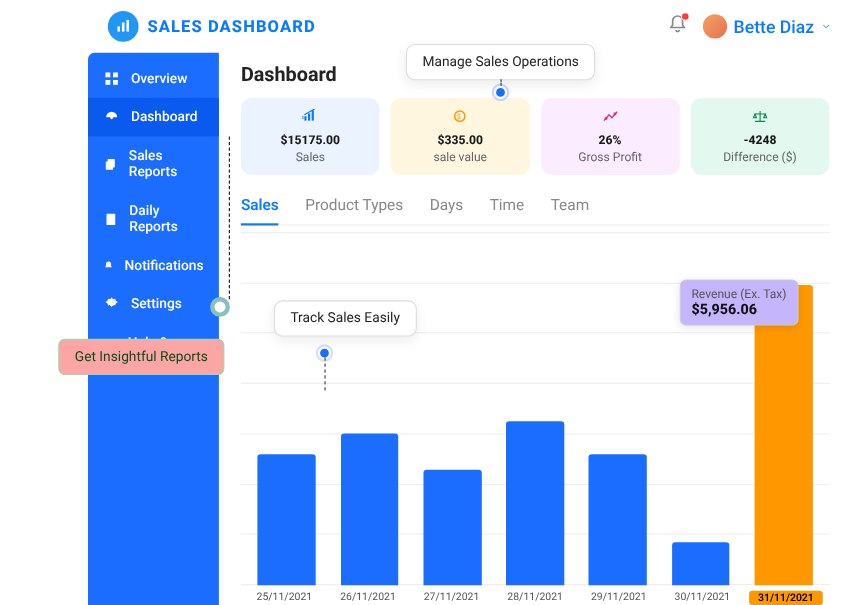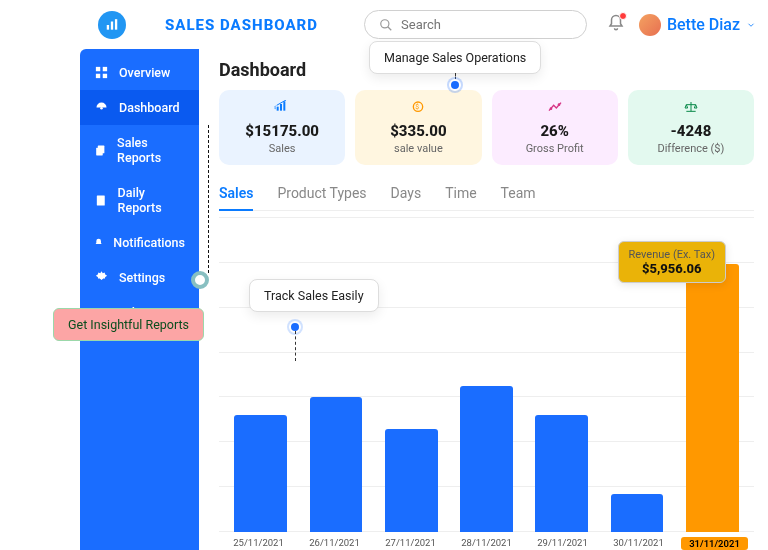--- a/index.html
+++ b/index.html
@@ -2,21 +2,21 @@
 <html><head>
 <meta charset="utf-8">
 <style>
 * { margin: 0; padding: 0; box-sizing: border-box; font-family: -apple-system, BlinkMacSystemFont, "Segoe UI", Roboto, sans-serif; }
 body { background: #fff; width: 768px; height: 550px; overflow: hidden; position: relative; }
 .app { display: flex; flex-direction: column; width: 100%; height: 100%; padding: 10px 0 0 80px; border-radius: 20px 0 0 0; }
 .topbar { display: flex; align-items: center; gap: 20px; padding: 0 12px 10px 18px; }
 .logo-wrap { display: flex; align-items: center; gap: 8px; }
 .logo-circle { width: 28px; height: 28px; border-radius: 50%; background: #2196f3; display: flex; align-items: center; justify-content: center; }
 .logo-circle svg { fill: #fff; }
-.logo-text { font-weight: 800; color: #0a7bff; letter-spacing: 1px; font-size: 15px; margin-left: 31px; }
+.logo-text { font-weight: 800; color: #0a7bff; letter-spacing: 1px; font-size: 15px; }
 .search { flex: 1; max-width: 280px; margin-left: 26px; display: flex; align-items: center; gap: 8px; border: 1px solid #d0d0d0; border-radius: 999px; padding: 6px 14px; background: #fff; }
 .search svg { width: 14px; height: 14px; stroke: #999; fill: none; stroke-width: 2; }
 .search input { border: none; outline: none; font-size: 13px; flex: 1; color: #888; }
 .top-right { display: flex; align-items: center; gap: 14px; margin-left: auto; }
 .bell { position: relative; }
 .bell svg { width: 18px; height: 18px; stroke: #888; fill: none; stroke-width: 2; }
 .dot { position: absolute; top: -2px; right: -2px; width: 8px; height: 8px; background: #ff3b3b; border-radius: 50%; border: 1.5px solid #fff; }
 .user { display: flex; align-items: center; gap: 6px; cursor: pointer; }
 .avatar { width: 22px; height: 22px; border-radius: 50%; background: linear-gradient(135deg,#f4a261,#e76f51); }
 .user-name { color: #0a7bff; font-size: 16px; font-weight: 500; }
@@ -30,41 +30,41 @@
 .main { flex: 1; padding: 10px 14px 0 20px; display: flex; flex-direction: column; min-width: 0; position: relative; }
 .page-title { font-weight: 700; font-size: 18px; color: #222; margin-bottom: 10px; }
 .cards { display: flex; gap: 10px; margin-bottom: 14px; }
 .card { flex: 1; border-radius: 10px; padding: 10px 8px; text-align: center; }
 .card.blue { background: #eaf3ff; }
 .card.yellow { background: #fff6e0; }
 .card.pink { background: #fcecff; }
 .card.green { background: #e3f9ef; }
 .card .cicon { height: 18px; display: flex; justify-content: center; margin-bottom: 4px; }
 .card .cicon svg { height: 16px; }
-.card .val { font-weight: 800; font-size: 15px; color: #1a1a1a; }
+.card .val { font-weight: 800; font-size: 11px; color: #1a1a1a; }
 .card .lbl { font-size: 11px; color: #666; margin-top: 2px; }
 .tabs { display: flex; gap: 24px; font-size: 14px; color: #888; border-bottom: 1px solid #eee; margin-bottom: 6px; }
 .tab { padding: 6px 0 8px; cursor: pointer; }
 .tab.active { color: #0a7bff; font-weight: 600; border-bottom: 2px solid #0a7bff; margin-bottom: -1px; }
 .chart { flex: 1; display: flex; position: relative; min-height: 0; }
 .yaxis { display: flex; flex-direction: column; justify-content: space-between; font-size: 10px; color: #666; padding: 4px 6px 18px 0; text-align: right; }
 .plot { flex: 1; position: relative; }
 .grid { position: absolute; inset: 0 0 18px 0; display: flex; flex-direction: column; justify-content: space-between; }
 .grid div { height: 1px; background: #eee; }
 .bars { position: absolute; inset: 0 0 18px 0; display: flex; align-items: flex-end; justify-content: space-between; gap: 4px; padding: 0 6px; }
 .bar-col { flex: 1; display: flex; align-items: flex-end; justify-content: center; height: 100%; position: relative; }
 .bar { width: 74%; background: #1a6dff; border-radius: 3px 3px 0 0; }
 .bar.highlight { background: #ff9800; }
 .xaxis { position: absolute; left: 0; right: 0; bottom: 0; display: flex; justify-content: space-between; gap: 9px; padding: 0 6px; }
 .xaxis div { flex: 1; text-align: center; font-size: 9.5px; color: #555; }
 .xaxis div.hl { background: #ff9800; color: #000; border-radius: 3px; font-weight: 600; padding: 1px 0; }
 .callout { position: absolute; background: #fff; border: 1px solid #ddd; border-radius: 8px; padding: 8px 14px; font-size: 12.5px; color: #222; box-shadow: 0 4px 12px rgba(0,0,0,.08); z-index: 5; text-align: center; }
 .callout .cdot { position: absolute; width: 12px; height: 12px; background: #1a6dff; border: 2px solid #fff; border-radius: 50%; bottom: -18px; left: 50%; transform: translateX(-50%); box-shadow: 0 0 0 2px rgba(26,109,255,.25); }
 .callout .dash { position: absolute; left: 50%; bottom: -10px; width: 0; border-left: 1.5px dashed #333; height: 10px; }
-.callout2 { position: absolute; background: #eab308; border: 1px solid #ccc; border-radius: 6px; padding: 6px 10px; font-size: 11px; text-align: center; box-shadow: 0 2px 8px rgba(0,0,0,.1); z-index: 4; }
+.callout2 { position: absolute; background: #c4b5fd; border: 1px solid #ccc; border-radius: 6px; padding: 6px 10px; font-size: 11px; box-shadow: 0 2px 8px rgba(0,0,0,.1); z-index: 4; margin-top: 19px; }
 .callout2 .t { color: #555; }
 .callout2 .v { font-weight: 800; color: #111; font-size: 13px; }
 .pill { position: absolute; background: #fca5a5; border: 1px solid #9bd8aa; color: #0a4d1d; font-size: 12.5px; padding: 8px 14px; border-radius: 6px; z-index: 6; }
 .track-dash { position: absolute; left: 76px; top: 114px; height: 30px; border-left: 1.5px dashed #333; }
 .track-dot { position: absolute; left: 70px; top: 104px; width: 12px; height: 12px; background: #1a6dff; border: 2px solid #fff; border-radius: 50%; box-shadow: 0 0 0 2px rgba(26,109,255,.2); }
 .sidebar-dash { position: absolute; left: 128px; top: 76px; height: 148px; border-left: 1.5px dashed #111; z-index: 4; }
 </style>
 </head>
 <body>
 
@@ -73,27 +73,20 @@
     <div class="logo-wrap">
       <div class="logo-circle">
         <svg viewBox="0 0 24 24" width="14" height="14">
             <rect x="3" y="12" width="4" height="8"></rect>
             <rect x="10" y="6" width="4" height="14"></rect>
             <rect x="17" y="2" width="4" height="18"></rect>
           </svg>
       </div>
       <div class="logo-text">SALES  DASHBOARD</div>
     </div>
-    <div class="search">
-      <svg viewBox="0 0 24 24">
-          <circle cx="10" cy="10" r="7"></circle>
-          <line x1="15" y1="15" x2="21" y2="21"></line>
-        </svg>
-      <input placeholder="Search" style="">
-    </div>
     <div class="top-right">
       <div class="bell">
         <svg viewBox="0 0 24 24">
             <path d="M6 8a6 6 0 0 1 12 0v5l2 3H4l2-3z"></path>
             <path d="M10 19a2 2 0 0 0 4 0"></path>
           </svg>
         <div class="dot"></div>
       </div>
       <div class="user">
         <div class="avatar"></div>

